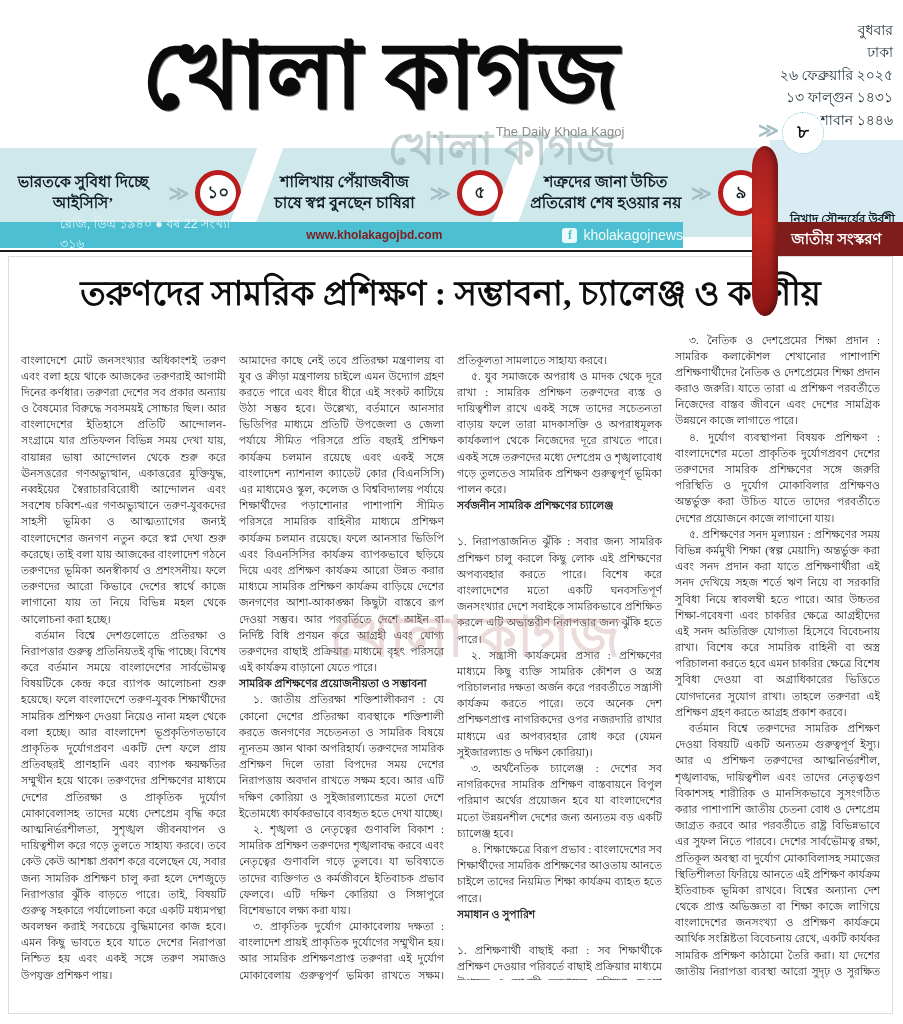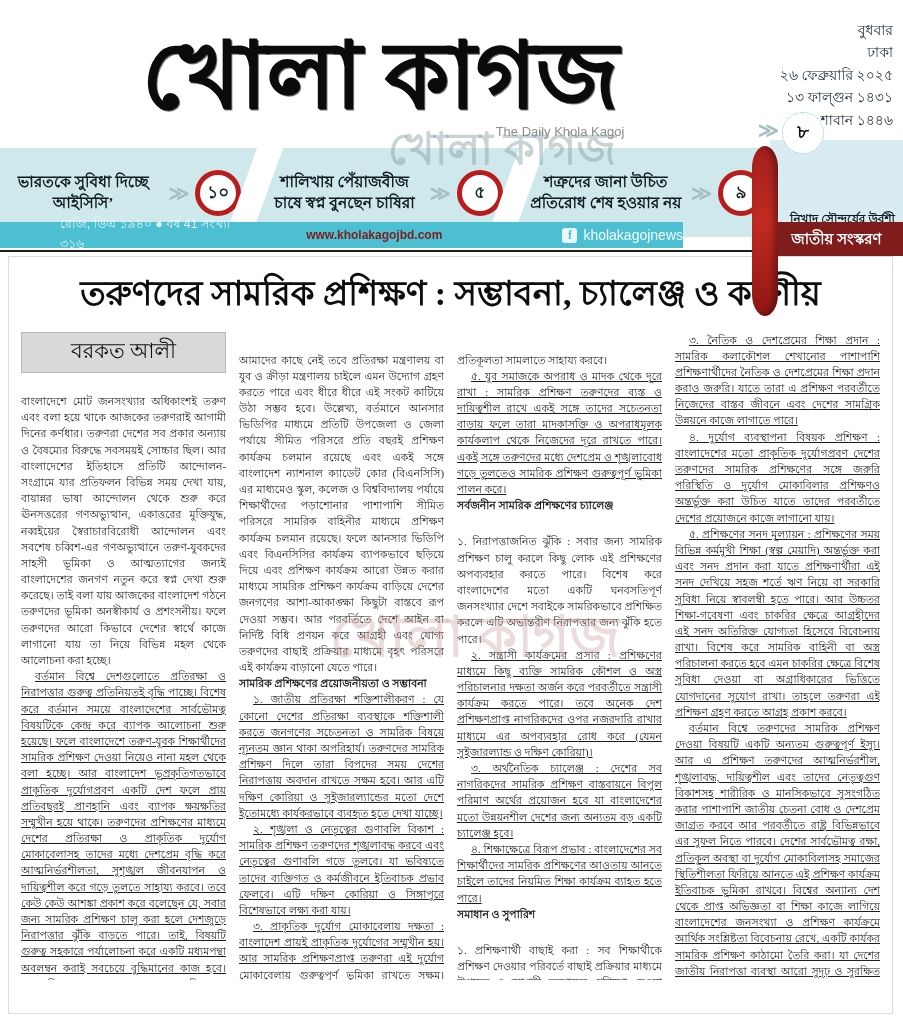--- a/index.html
+++ b/index.html
@@ -68,21 +68,21 @@
   .article-box{position:absolute;left:8px;top:256px;width:885px;height:758px;
                border:1px solid #dcdcdc;background:#fff;box-sizing:border-box;padding:0 12px;}
   .headline{margin:16px 0 0 0;text-align:center;font-size:34px;font-weight:700;
             line-height:1.25;color:#0d0d0d;}
   .cols{display:flex;gap:13px;margin-top:16px;height:648px;overflow:hidden;}
   .col{flex:1;min-width:0;overflow:hidden;text-align:justify;font-size:10.8px;
        line-height:1.5;color:#1e1e1e;}
   .byline{background:#d9d9d9;border:1px solid #b9b9b9;text-align:center;font-size:21px;
           padding:3px 0 5px;margin-bottom:10px;color:#111;}
   .para{margin:0;}
-  .para.body{text-indent:1.3em;text-decoration:underline;}
+  .para.body{text-indent:1.3em;}
   .para.cont{text-indent:0;margin-top:20px;}
   .para.subhead{font-weight:700;text-indent:0;}
 </style>
 </head>
 <body>
 
 <div class="page">
 
   <div class="pages-price">
     <div>১২ পৃষ্ঠা</div>
@@ -123,35 +123,34 @@
   </div>
 
   <div class="feature-box">
     <div class="feature-text">নিখাদ সৌন্দর্যের উর্বশী</div>
   </div>
   <div class="feature-chevrons">≫</div>
   <div class="feature-badge">৮</div>
   <div class="feature-photo"></div>
 
   <div class="infobar">
-    <span class="reg-text">রেজি, ডিএ ১৯৪০ ● বর্ষ 41 সংখ্যা ৩১৬</span>
+    <span class="reg-text">রেজি, ডিএ ১৯৪০ ● বর্ষ 22 সংখ্যা ৩১৬</span>
     <span class="website">www.kholakagojbd.com</span>
     <span class="fb-wrap">
       <span class="fb-icon">f</span>
       <span class="fb-text">kholakagojnews</span>
     </span>
   </div>
   <div class="edition-bar">জাতীয় সংস্করণ</div>
   <div class="black-rule"></div>
 
   <div class="article-box">
     <h1 class="headline">তরুণদের সামরিক প্রশিক্ষণ : সম্ভাবনা, চ্যালেঞ্জ ও করণীয়</h1>
     <div class="cols">
       <div class="col">
-        <div class="byline">বরকত আলী</div>
         <div>
             <p class="para cont">বাংলাদেশে মোট জনসংখ্যার অধিকাংশই তরুণ এবং বলা হয়ে থাকে আজকের তরুণরাই আগামী দিনের কর্ণধার। তরুণরা দেশের সব প্রকার অন্যায় ও বৈষম্যের বিরুদ্ধে সবসময়ই সোচ্চার ছিল। আর বাংলাদেশের ইতিহাসে প্রতিটি আন্দোলন-সংগ্রামে যার প্রতিফলন বিভিন্ন সময় দেখা যায়, বায়ান্নর ভাষা আন্দোলন থেকে শুরু করে ঊনসত্তরের গণঅভ্যুত্থান, একাত্তরের মুক্তিযুদ্ধ, নব্বইয়ের স্বৈরাচারবিরোধী আন্দোলন এবং সবশেষ চব্বিশ-এর গণঅভ্যুত্থানে তরুণ-যুবকদের সাহসী ভূমিকা ও আত্মত্যাগের জন্যই বাংলাদেশের জনগণ নতুন করে স্বপ্ন দেখা শুরু করেছে। তাই বলা যায় আজকের বাংলাদেশ গঠনে তরুণদের ভূমিকা অনস্বীকার্য ও প্রশংসনীয়। ফলে তরুণদের আরো কিভাবে দেশের স্বার্থে কাজে লাগানো যায় তা নিয়ে বিভিন্ন মহল থেকে আলোচনা করা হচ্ছে।</p>
             <p class="para body">বর্তমান বিশ্বে দেশগুলোতে প্রতিরক্ষা ও নিরাপত্তার গুরুত্ব প্রতিনিয়তই বৃদ্ধি পাচ্ছে। বিশেষ করে বর্তমান সময়ে বাংলাদেশের সার্বভৌমত্ব বিষয়টিকে কেন্দ্র করে ব্যাপক আলোচনা শুরু হয়েছে। ফলে বাংলাদেশে তরুণ-যুবক শিক্ষার্থীদের সামরিক প্রশিক্ষণ দেওয়া নিয়েও নানা মহল থেকে বলা হচ্ছে। আর বাংলাদেশ ভূপ্রকৃতিগতভাবে প্রাকৃতিক দুর্যোগপ্রবণ একটি দেশ ফলে প্রায় প্রতিবছরই প্রাণহানি এবং ব্যাপক ক্ষয়ক্ষতির সম্মুখীন হয়ে থাকে। তরুণদের প্রশিক্ষণের মাধ্যমে দেশের প্রতিরক্ষা ও প্রাকৃতিক দুর্যোগ মোকাবেলাসহ তাদের মধ্যে দেশপ্রেম বৃদ্ধি করে আত্মনির্ভরশীলতা, সুশৃঙ্খল জীবনযাপন ও দায়িত্বশীল করে গড়ে তুলতে সাহায্য করবে। তবে কেউ কেউ আশঙ্কা প্রকাশ করে বলেছেন যে, সবার জন্য সামরিক প্রশিক্ষণ চালু করা হলে দেশজুড়ে নিরাপত্তার ঝুঁকি বাড়তে পারে। তাই, বিষয়টি গুরুত্ব সহকারে পর্যালোচনা করে একটি মধ্যমপন্থা অবলম্বন করাই সবচেয়ে বুদ্ধিমানের কাজ হবে। এমন কিছু ভাবতে হবে যাতে দেশের নিরাপত্তা নিশ্চিত হয় এবং একই সঙ্গে তরুণ সমাজও উপযুক্ত প্রশিক্ষণ পায়।</p>
           </div>
       </div>
       <div class="col">
         <div>
             <p class="para cont">আমাদের কাছে নেই তবে প্রতিরক্ষা মন্ত্রণালয় বা যুব ও ক্রীড়া মন্ত্রণালয় চাইলে এমন উদ্যোগ গ্রহণ করতে পারে এবং ধীরে ধীরে এই সংকট কাটিয়ে উঠা সম্ভব হবে। উল্লেখ্য, বর্তমানে আনসার ভিডিপির মাধ্যমে প্রতিটি উপজেলা ও জেলা পর্যায়ে সীমিত পরিসরে প্রতি বছরই প্রশিক্ষণ কার্যক্রম চলমান রয়েছে এবং একই সঙ্গে বাংলাদেশ ন্যাশনাল ক্যাডেট কোর (বিএনসিসি) এর মাধ্যমেও স্কুল, কলেজ ও বিশ্ববিদ্যালয় পর্যায়ে শিক্ষার্থীদের পড়াশোনার পাশাপাশি সীমিত পরিসরে সামরিক বাহিনীর মাধ্যমে প্রশিক্ষণ কার্যক্রম চলমান রয়েছে। ফলে আনসার ভিডিপি এবং বিএনসিসির কার্যক্রম ব্যাপকভাবে ছড়িয়ে দিয়ে এবং প্রশিক্ষণ কার্যক্রম আরো উন্নত করার মাধ্যমে সামরিক প্রশিক্ষণ কার্যক্রম বাড়িয়ে দেশের জনগণের আশা-আকাঙ্ক্ষা কিছুটা বাস্তবে রূপ দেওয়া সম্ভব। আর পরবর্তিতে দেশে আইন বা নির্দিষ্ট বিধি প্রণয়ন করে আগ্রহী এবং যোগ্য তরুণদের বাছাই প্রক্রিয়ার মাধ্যমে বৃহৎ পরিসরে এই কার্যক্রম বাড়ানো যেতে পারে।</p>
             <p class="para subhead">সামরিক প্রশিক্ষণের প্রয়োজনীয়তা ও সম্ভাবনা</p>
             <p class="para body">১. জাতীয় প্রতিরক্ষা শক্তিশালীকরণ : যে কোনো দেশের প্রতিরক্ষা ব্যবস্থাকে শক্তিশালী করতে জনগণের সচেতনতা ও সামরিক বিষয়ে ন্যূনতম জ্ঞান থাকা অপরিহার্য। তরুণদের সামরিক প্রশিক্ষণ দিলে তারা বিপদের সময় দেশের নিরাপত্তায় অবদান রাখতে সক্ষম হবে। আর এটি দক্ষিণ কোরিয়া ও সুইজারল্যান্ডের মতো দেশে ইতোমধ্যে কার্যকরভাবে ব্যবহৃত হতে দেখা যাচ্ছে।</p>

